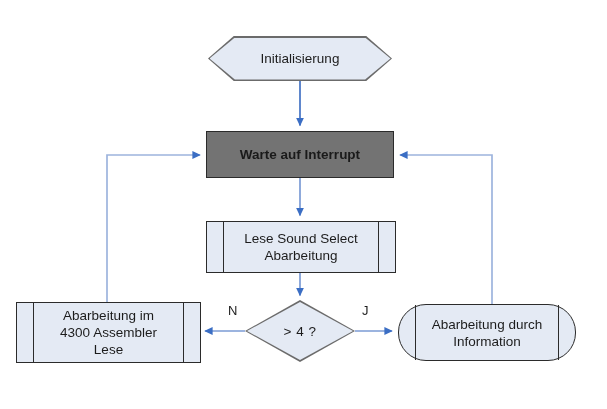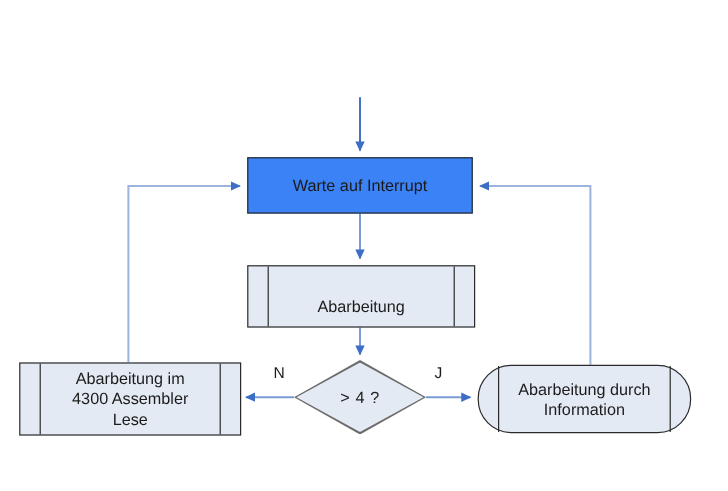--- a/index.html
+++ b/index.html
@@ -62,22 +62,23 @@
     inset: 0;
     display: flex;
     align-items: center;
     justify-content: center;
     font-size: 13.5px;
     color: #1c1c1c;
   }
 
   
   .rect {
-    background: #3b82f6;
+    background: #737373;
     border: 1.6px solid #2b2b2b;
+    font-weight: bold;
   }
 
   
   .subproc {
     background: #e4eaf4;
     border: 1.6px solid #2b2b2b;
     position: absolute;
     z-index: 3;
   }
   .subproc .bar {
@@ -184,31 +185,36 @@
     <g>
       <path d="M 107 302 L 107 155 L 200 155" fill="none" stroke="#9db4dd" stroke-width="1.7" marker-end="url(#arr)"></path>
     </g>
 
     
     <g>
       <path d="M 492 304 L 492 155 L 400 155" fill="none" stroke="#9db4dd" stroke-width="1.7" marker-end="url(#arr)"></path>
     </g>
   </svg>
 
+  <div class="hex-wrap" style="left:208px; top:36px; width:184px; height:45px;">
+    <div class="hex-shell"></div>
+    <div class="hex-face"></div>
+    <div class="hex-label">Initialisierung</div>
+  </div>
 
   <div class="node rect" style="left:206px; top:131px; width:188px; height:47px;">
     <span style="font-size:13.5px;">Warte auf Interrupt</span>
   </div>
 
   <div class="subproc" style="left:206px; top:221px; width:188px; height:50px;">
     <div class="bar left"></div>
     <div class="bar right"></div>
     <div class="sp-label">
       <span>
-        <br>
+        <span>Lese Sound Select</span><br>
         <span>Abarbeitung</span>
       </span>
     </div>
   </div>
 
   <div class="diamond-wrap" style="left:245px; top:300px; width:110px; height:62px;">
     <div class="dia-shell"></div>
     <div class="dia-face"></div>
     <div class="dia-label">&gt; 4 ?</div>
   </div>

